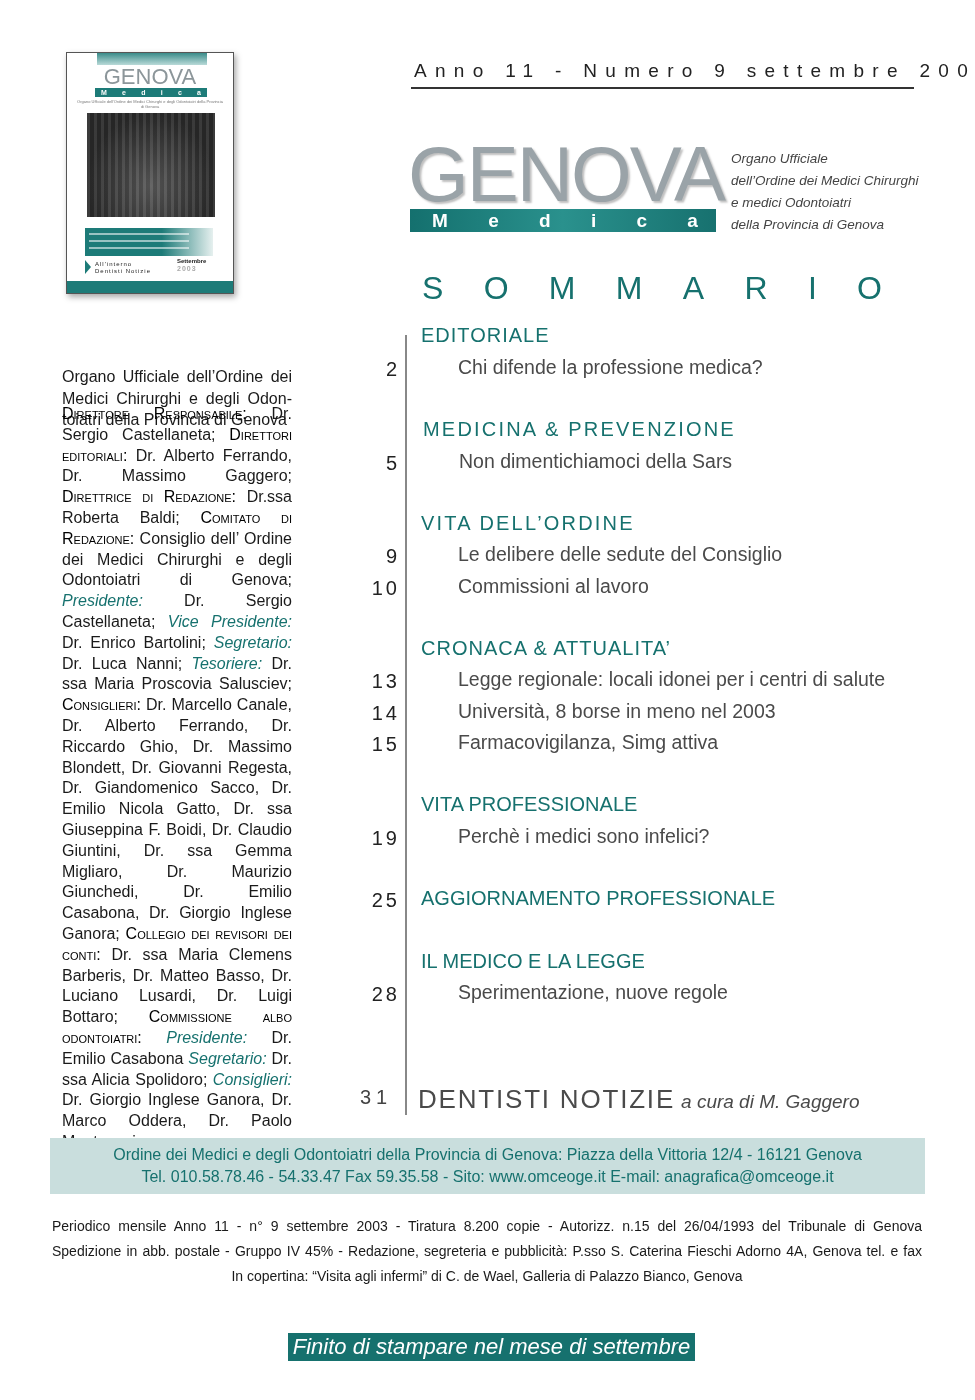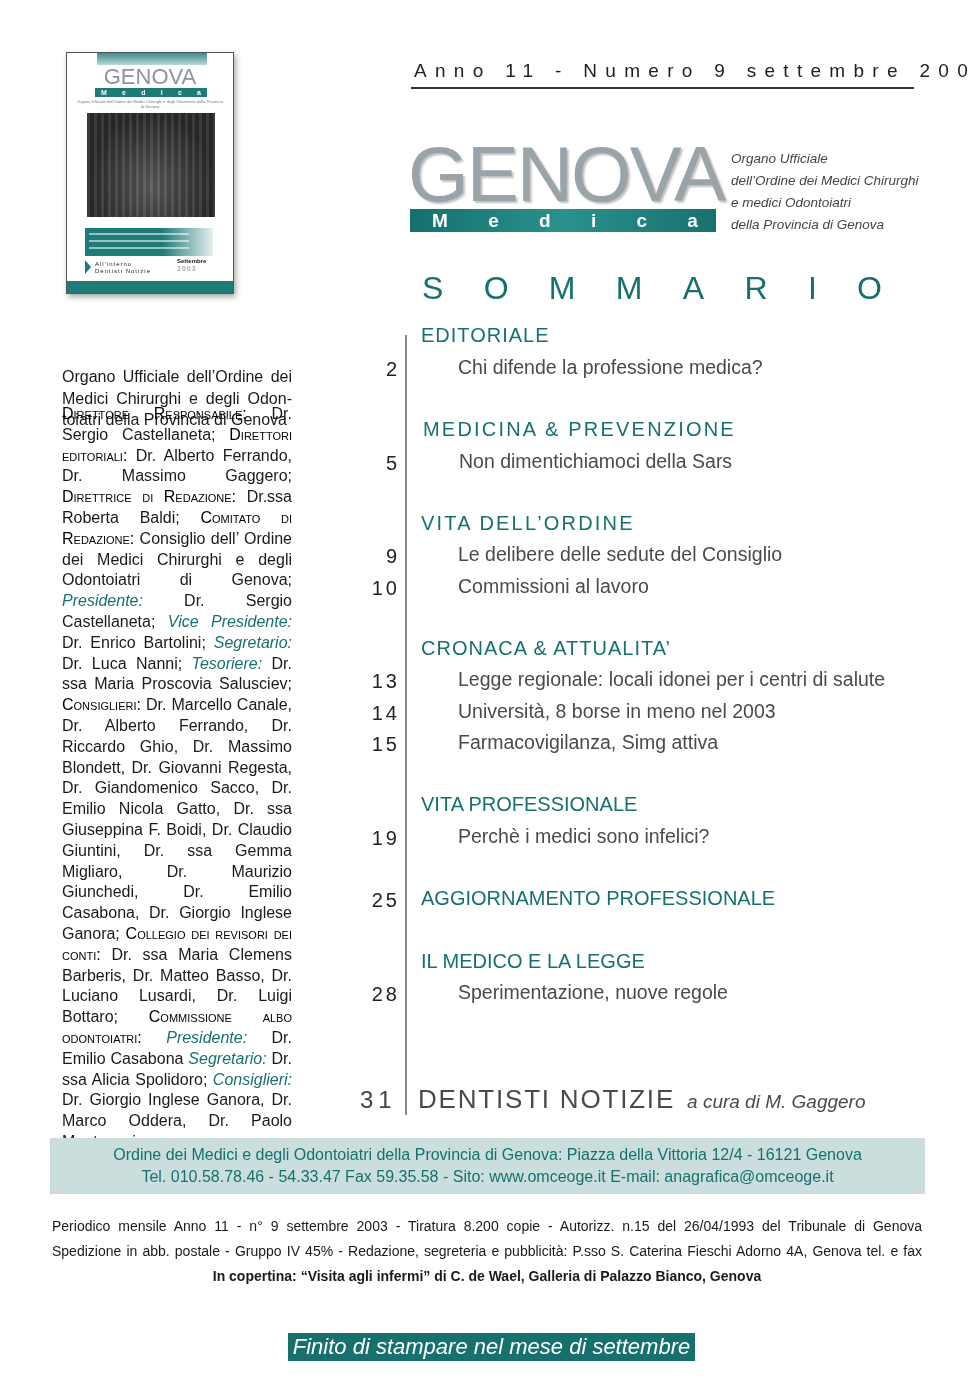--- a/index.html
+++ b/index.html
@@ -63,31 +63,31 @@
   .masthead .role { color: #000000; font-variant: small-caps; }
   .masthead .irole { color: #16716e; font-style: italic; }
 
   
   .toc-rule { position: absolute; left: 405px; top: 335px; width: 2px; height: 780px; background: #888; }
   .toc-head { position: absolute; left: 421px; font-size: 20px; color: #16716e; letter-spacing: 1px; white-space: nowrap; }
   .toc-head.wide { letter-spacing: 2.2px; }
   .toc-head.tight { letter-spacing: 0px; }
   .toc-num { position: absolute; right: 575px; font-size: 20px; color: #222; letter-spacing: 3px; text-align: right; }
   .toc-title { position: absolute; left: 421px; font-size: 19.5px; color: #4a4a4a; white-space: nowrap; margin-left: 37px; }
-  .toc-big-num { position: absolute; left: 360px; top: 1086px; font-size: 24px; color: #444; letter-spacing: 5px; }
+  .toc-big-num { position: absolute; left: 360px; top: 1086px; font-size: 20px; color: #444; letter-spacing: 5px; }
   .toc-big { position: absolute; left: 418px; top: 1084px; font-size: 26px; color: #4a4a4a; letter-spacing: 1.8px; white-space: nowrap; }
-  .toc-big-credit { font-size: 19px; font-style: italic; letter-spacing: 0; margin-left: 12px; }
+  .toc-big-credit { font-size: 19px; font-style: italic; letter-spacing: 0; margin-left: 6px; }
 
   
   .contact-band { position: absolute; left: 50px; top: 1138px; width: 875px; height: 56px; background: #c9dedd;
     color: #16716e; font-size: 16px; line-height: 22px; text-align: center; padding-top: 6px; }
   .colophon { position: absolute; left: 52px; top: 1214px; width: 870px; font-size: 14px; line-height: 25px;
     color: #1a1a1a; text-align: justify; text-align-last: center; }
   .colophon p { text-align: justify; text-align-last: justify; }
-  .colophon p.last { text-align-last: center; font-weight: bold; }
+  .colophon p.last { text-align-last: center; }
   .printed { position: absolute; left: 288px; top: 1333px; width: 407px; height: 28px; background: #16716e;
     color: #fff; font-size: 22px; font-style: italic; text-align: center; line-height: 28px; }
 </style>
 </head>
 <body>
 
 <div class="cover">
   <div class="topbar"></div>
   <div class="c-genova">GENOVA</div>
   <div class="c-medica">

